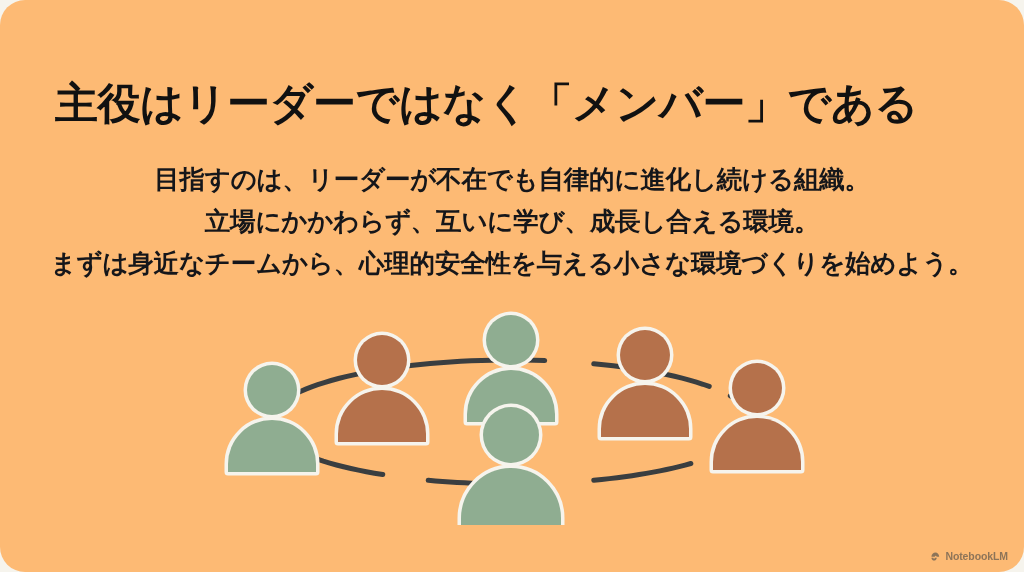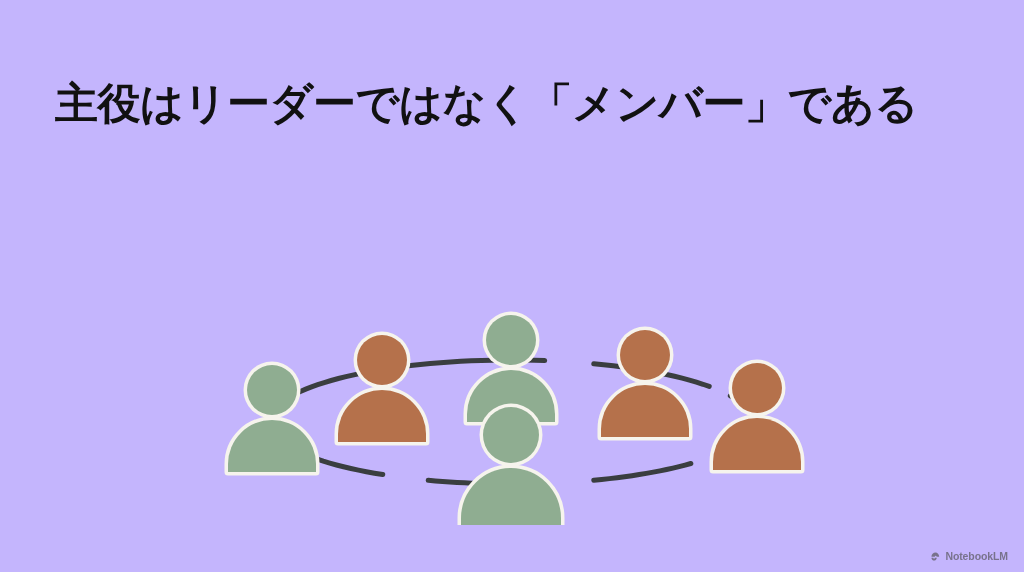--- a/index.html
+++ b/index.html
@@ -12,22 +12,23 @@
     height: 572px;
     overflow: hidden;
     background: #f6f4ed;
     font-family: "Liberation Sans", "DejaVu Sans", sans-serif;
   }
 
   #slide {
     position: relative;
     width: 1024px;
     height: 572px;
-    background: #c4b5fd;
+    background: #fdba74;
     box-sizing: border-box;
+    border-radius: 25px;
   }
 
   
   #title {
     position: absolute;
     left: 55px;
     top: 48px;
     width: 920px;
     font-size: 43px;
     font-weight: 700;
@@ -93,20 +94,25 @@
     line-height: 1;
   }
 </style>
 </head>
 <body>
 
 <div id="slide">
 
   <h1 id="title">主役はリーダーではなく「メンバー」である</h1>
 
+  <div id="body-block">
+    <div class="body-line">目指すのは、リーダーが不在でも自律的に進化し続ける組織。</div>
+    <div class="body-line">立場にかかわらず、互いに学び、成長し合える環境。</div>
+    <div class="body-line">まずは身近なチームから、心理的安全性を与える小さな環境づくりを始めよう。</div>
+  </div>
 
   <div id="illustration">
     <svg viewBox="0 0 650 225" xmlns="http://www.w3.org/2000/svg">
       <g id="connector-arcs">
           <path d="M84.57 103.87L87.88 101.30L91.62 98.77L95.79 96.29L100.38 93.85L105.37 91.47L110.77 89.15L116.56 86.88L122.73 84.69L129.27 82.56L136.16 80.51L143.39 78.54L150.96 76.66L158.83 74.85L167.01 73.14" fill="none" stroke="#3a3e40" stroke-width="5" stroke-linecap="round"></path>
           <path d="M206.13 66.76L215.64 65.58L225.35 64.51L235.22 63.56L245.25 62.71L255.41 61.97L265.69 61.35L276.06 60.85L286.51 60.46L297.01 60.19L307.55 60.04L318.11 60.00L328.67 60.08L339.19 60.29L349.68 60.60" fill="none" stroke="#3a3e40" stroke-width="5" stroke-linecap="round"></path>
           <path d="M398.77 63.74L408.61 64.72L418.27 65.81L427.74 67.01L437.00 68.31L446.03 69.71L454.81 71.21L463.32 72.81L471.55 74.51L479.49 76.29L487.12 78.16L494.42 80.11L501.38 82.15L507.99 84.26L514.23 86.44" fill="none" stroke="#3a3e40" stroke-width="5" stroke-linecap="round"></path>
           <path d="M535.33 95.80L537.44 96.99L539.46 98.20L541.38 99.42L543.20 100.65L544.91 101.89L546.53 103.14L548.03 104.39L549.44 105.65L550.74 106.93L551.93 108.20L553.02 109.49L554.00 110.78L554.88 112.07L555.64 113.37" fill="none" stroke="#3a3e40" stroke-width="5" stroke-linecap="round"></path>
           <path d="M555.64 130.63L554.63 132.31L553.44 133.98L552.07 135.65L550.52 137.30L548.79 138.94L546.89 140.57L544.82 142.19L542.57 143.79L540.15 145.37L537.57 146.93L534.81 148.48L531.90 150.01L528.82 151.52L525.58 153.00" fill="none" stroke="#3a3e40" stroke-width="5" stroke-linecap="round"></path>
           <path d="M495.84 163.49L490.08 165.07L484.11 166.60L477.93 168.07L471.55 169.49L464.99 170.86L458.24 172.16L451.32 173.40L444.24 174.58L437.00 175.69L429.61 176.74L422.09 177.73L414.43 178.64L406.65 179.49L398.77 180.26" fill="none" stroke="#3a3e40" stroke-width="5" stroke-linecap="round"></path>

